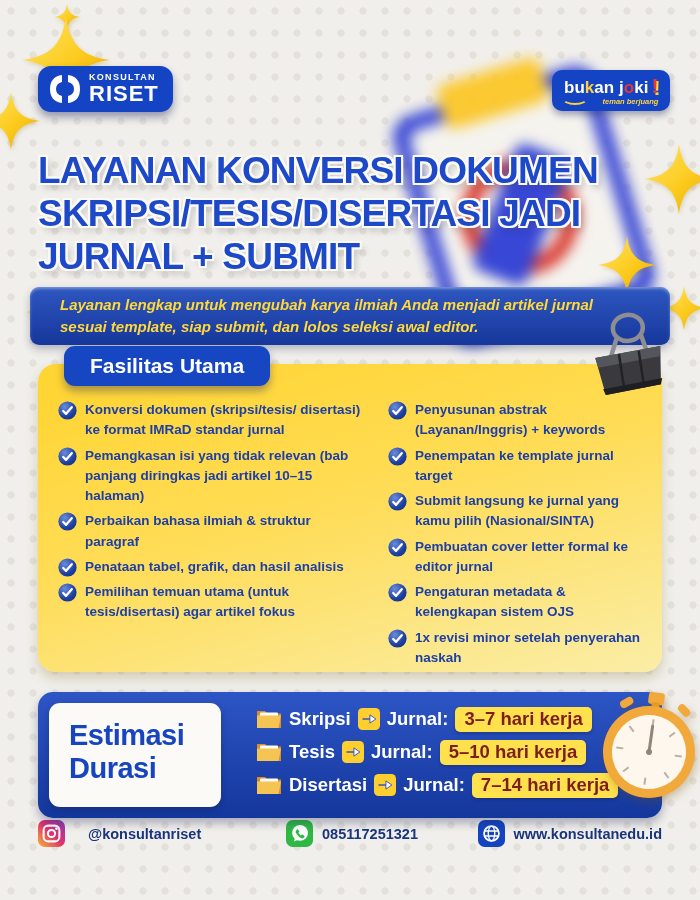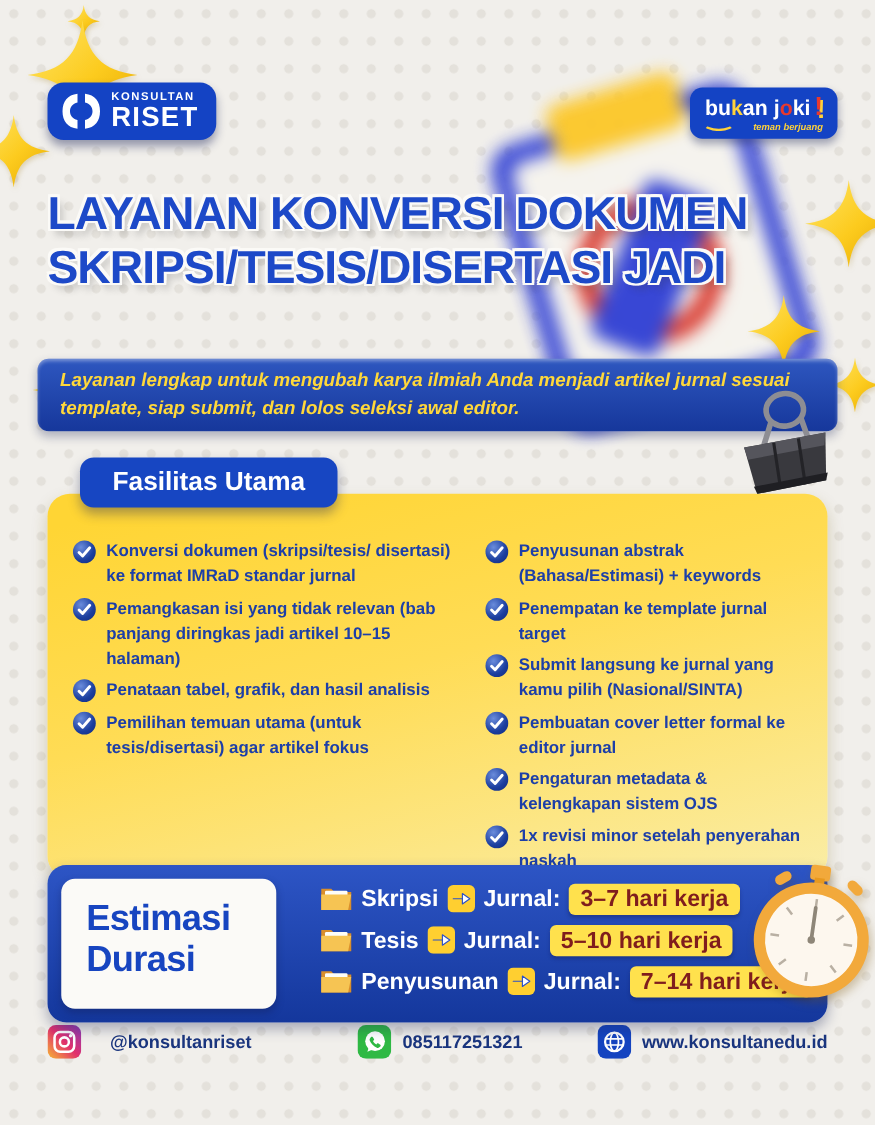--- a/index.html
+++ b/index.html
@@ -54,30 +54,30 @@
   .title { position:absolute; left:38px; top:150px; width:650px; z-index:3;
     color:#1d49c8; font-weight:bold; font-size:37px; line-height:1.16; letter-spacing:-.8px;
     text-shadow:
       -2px -2px 0 #fbfaf7, 2px -2px 0 #fbfaf7, -2px 2px 0 #fbfaf7, 2px 2px 0 #fbfaf7,
       0 -2px 0 #fbfaf7, 0 2px 0 #fbfaf7, -2px 0 0 #fbfaf7, 2px 0 0 #fbfaf7,
       4px 5px 6px rgba(60,60,60,.25); }
 
   
   .subtitle { position:absolute; left:30px; top:287px; width:640px; z-index:3;
     background:linear-gradient(180deg,#2e57c0 0%, #16379b 100%);
-    border-radius:9px; padding:7px 18px;
+    border-radius:9px; padding:7px 30px;
     box-shadow:inset 0 2px 3px rgba(255,255,255,.35), 0 4px 8px rgba(30,40,90,.3); }
   .subtitle span { color:#ffd83a; font-size:15px; font-weight:bold; font-style:italic; line-height:1.45; }
 
   
   .features-heading { position:absolute; left:64px; top:346px; z-index:5;
     background:#1746c2; border-radius:11px; padding:8px 26px;
     color:#fff; font-size:21px; font-weight:bold;
-    box-shadow:0 5px 9px rgba(30,40,90,.4);margin-top:20px; }
-  .features-card { position:absolute; left:38px; top:395px; width:624px; height:308px; z-index:4;
+    box-shadow:0 5px 9px rgba(30,40,90,.4); }
+  .features-card { position:absolute; left:38px; top:364px; width:624px; height:308px; z-index:4;
     background:linear-gradient(165deg,#ffd534 6%, #ffdc55 45%, #faeda6 100%);
     border-radius:18px; padding:36px 16px 12px 20px;
     display:flex; gap:20px;
     box-shadow:0 6px 12px rgba(120,100,20,.25); }
   .col-left { width:310px; }
   .col-right { width:258px; }
   .feat { display:flex; gap:8px; margin-bottom:5px; }
   .chk { flex:0 0 19px; width:19px; height:19px; margin-top:1px; }
   .ftxt { color:#1d3fa8; font-size:13.5px; font-weight:bold; line-height:1.5; }
 
@@ -187,20 +187,21 @@
     <div class="badge-line">
       <span>bu</span><span class="seg-y">k</span><span>an</span><span class="w2">j</span><span class="seg-r">o</span><span>ki</span><span class="badge-excl">!</span>
     </div>
     <div class="badge-tagline">teman berjuang</div>
     <div class="badge-smile"></div>
   </div>
 
   <div class="title">
     <div>LAYANAN KONVERSI DOKUMEN</div>
     <div>SKRIPSI/TESIS/DISERTASI JADI</div>
+    <div>JURNAL + SUBMIT</div>
   </div>
 
   <div class="subtitle">
     <span>Layanan lengkap untuk mengubah karya ilmiah Anda menjadi artikel jurnal sesuai template, siap submit, dan lolos seleksi awal editor.</span>
   </div>
 
   <div class="features-heading">Fasilitas Utama</div>
 
   <div class="features-card">
     <div class="col-left">
@@ -216,37 +217,44 @@
             <circle cx="10" cy="10" r="9.6" fill="url(#chkg)"></circle>
             <path d="M5.5 10.5l3 3 6-7" stroke="#fff" stroke-width="2.4" fill="none" stroke-linecap="round" stroke-linejoin="round"></path>
           </svg>
         <span class="ftxt">Pemangkasan isi yang tidak relevan (bab panjang diringkas jadi artikel 10–15 halaman)</span>
       </div>
       <div class="feat">
         <svg class="chk" viewBox="0 0 20 20">
             <circle cx="10" cy="10" r="9.6" fill="url(#chkg)"></circle>
             <path d="M5.5 10.5l3 3 6-7" stroke="#fff" stroke-width="2.4" fill="none" stroke-linecap="round" stroke-linejoin="round"></path>
           </svg>
+        <span class="ftxt">Perbaikan bahasa ilmiah &amp; struktur paragraf</span>
+      </div>
+      <div class="feat">
+        <svg class="chk" viewBox="0 0 20 20">
+            <circle cx="10" cy="10" r="9.6" fill="url(#chkg)"></circle>
+            <path d="M5.5 10.5l3 3 6-7" stroke="#fff" stroke-width="2.4" fill="none" stroke-linecap="round" stroke-linejoin="round"></path>
+          </svg>
         <span class="ftxt">Penataan tabel, grafik, dan hasil analisis</span>
       </div>
       <div class="feat">
         <svg class="chk" viewBox="0 0 20 20">
             <circle cx="10" cy="10" r="9.6" fill="url(#chkg)"></circle>
             <path d="M5.5 10.5l3 3 6-7" stroke="#fff" stroke-width="2.4" fill="none" stroke-linecap="round" stroke-linejoin="round"></path>
           </svg>
         <span class="ftxt">Pemilihan temuan utama (untuk tesis/disertasi) agar artikel fokus</span>
       </div>
     </div>
     <div class="col-right">
       <div class="feat">
         <svg class="chk" viewBox="0 0 20 20">
             <circle cx="10" cy="10" r="9.6" fill="url(#chkg)"></circle>
             <path d="M5.5 10.5l3 3 6-7" stroke="#fff" stroke-width="2.4" fill="none" stroke-linecap="round" stroke-linejoin="round"></path>
           </svg>
-        <span class="ftxt">Penyusunan abstrak (Bahasa/Estimasi) + keywords</span>
+        <span class="ftxt">Penyusunan abstrak (Layanan/Inggris) + keywords</span>
       </div>
       <div class="feat">
         <svg class="chk" viewBox="0 0 20 20">
             <circle cx="10" cy="10" r="9.6" fill="url(#chkg)"></circle>
             <path d="M5.5 10.5l3 3 6-7" stroke="#fff" stroke-width="2.4" fill="none" stroke-linecap="round" stroke-linejoin="round"></path>
           </svg>
         <span class="ftxt">Penempatan ke template jurnal target</span>
       </div>
       <div class="feat">
         <svg class="chk" viewBox="0 0 20 20">
@@ -323,21 +331,21 @@
           </svg>
         <span class="tgt">Jurnal:</span>
         <span class="chip">5–10 hari kerja</span>
       </div>
       <div class="drow">
         <svg class="folder" viewBox="0 0 26 22">
             <path fill="#d98e2b" d="M1 3h8l2.5 2.5H25V20H1z"></path>
             <rect x="4" y="4.5" width="18" height="13" rx="1" fill="#fdfdf8"></rect>
             <path fill="#f6c453" d="M1 7.5h24L22.5 20H1z"></path>
           </svg>
-        <span class="src">Penyusunan</span>
+        <span class="src">Disertasi</span>
         <svg class="arrow" viewBox="0 0 24 24">
             <rect width="24" height="24" rx="5" fill="#ffcf30"></rect>
             <path d="M5 12h8V7.5L19.5 12 13 16.5V12H5z" fill="#fdfdfd" stroke="#2b50c8" stroke-width="1" stroke-linejoin="round"></path>
           </svg>
         <span class="tgt">Jurnal:</span>
         <span class="chip">7–14 hari kerja</span>
       </div>
     </div>
   </div>
 

